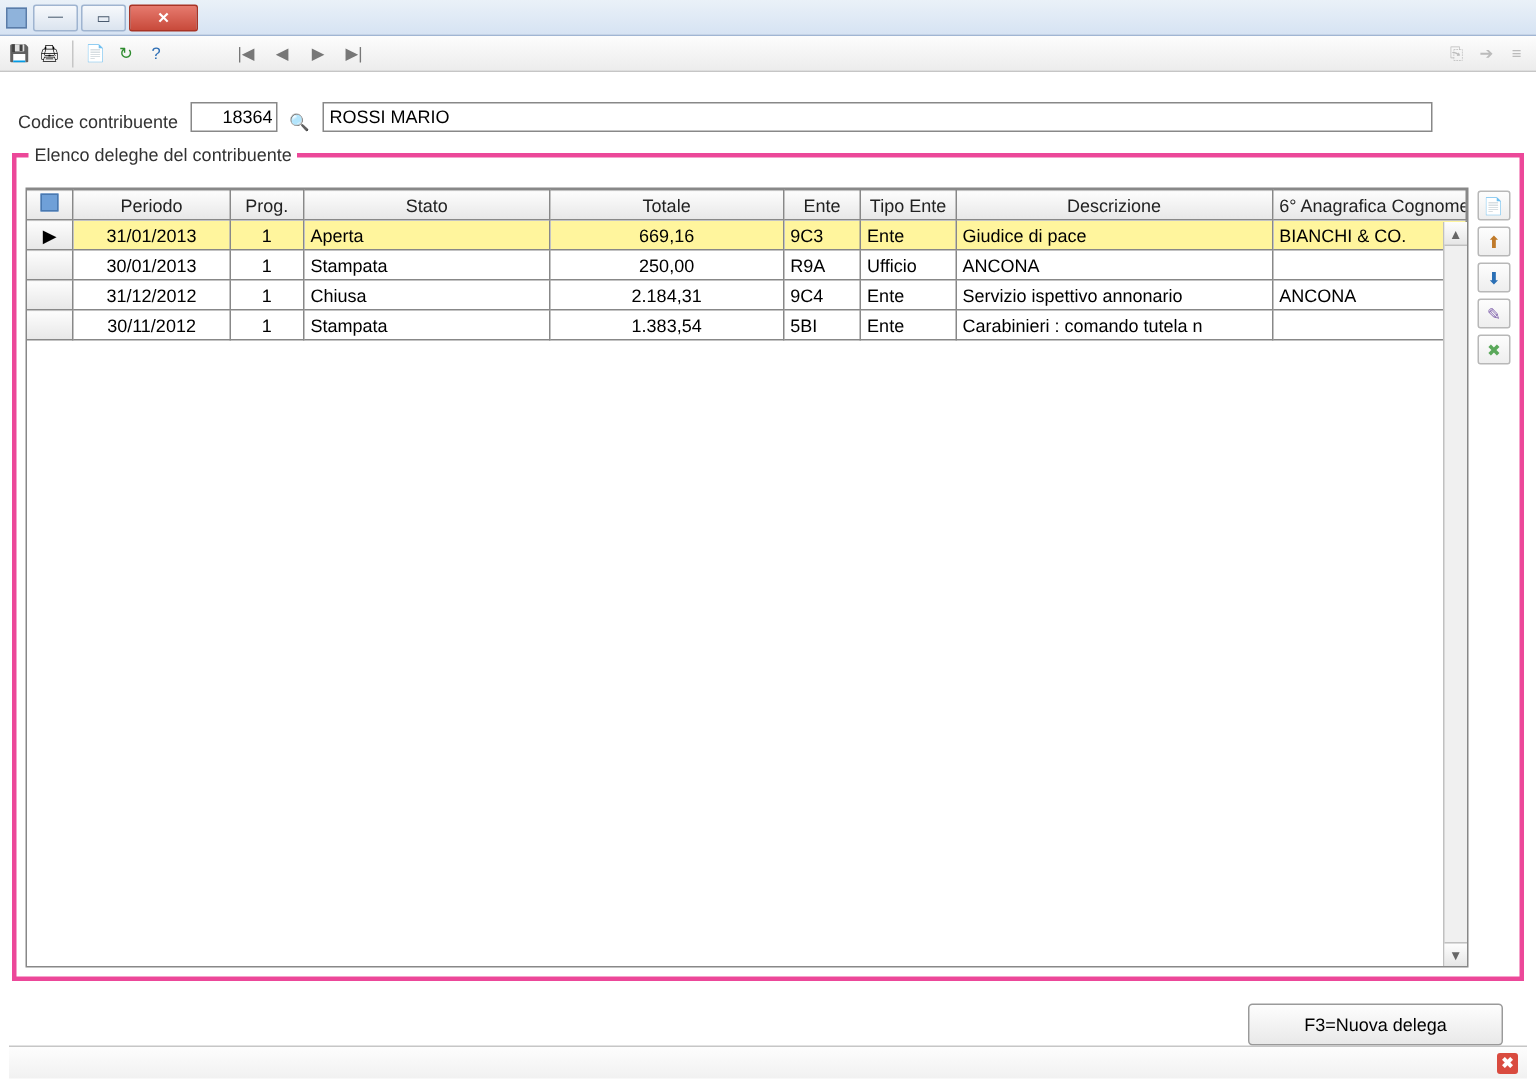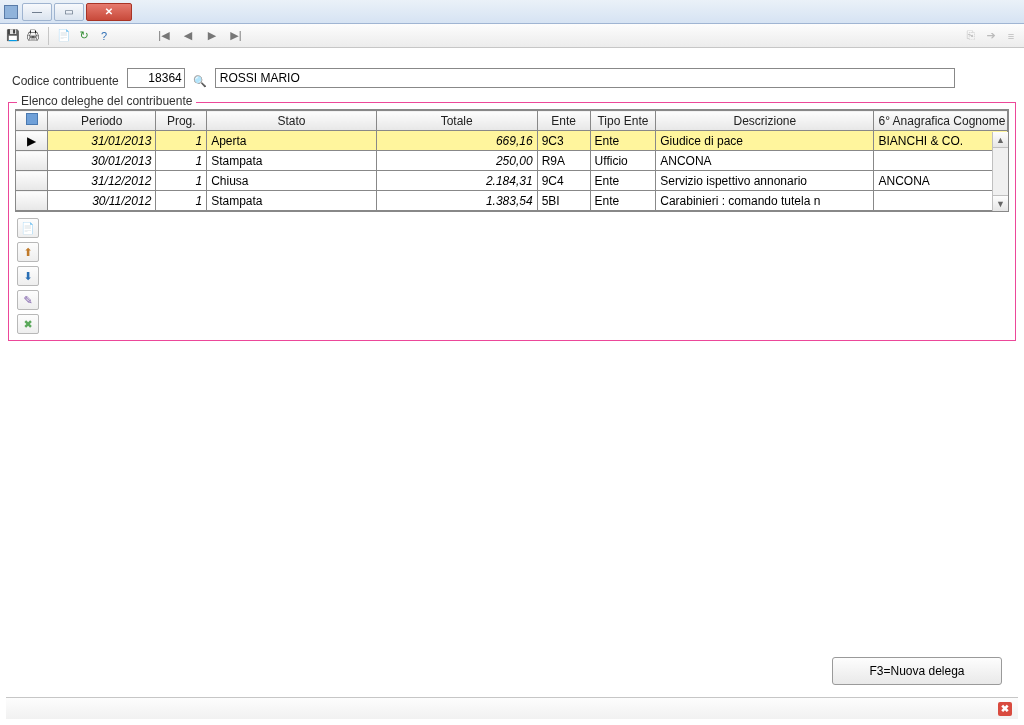--- a/index.html
+++ b/index.html
@@ -101,33 +101,32 @@
     flex:1;
     height:20px;
     border:1px solid #888;
     padding:0 4px;
     font-family:inherit;font-size:12px;
     max-width:740px;
   }
   
   .fieldset{
     position:relative;
-    border:1px solid #ec4899;
+    border:3px solid #ec4899;
     margin:0 2px;
-    padding:6px 6px 6px 6px;
+    padding:20px 6px 6px 6px;
   }
   .fieldset .legend{
     position:absolute;top:-9px;left:8px;
     background:#fff;padding:0 4px;
     color:#333;
   }
   .grid-area{
     display:flex;
     gap:4px;
-    flex-direction:column;
   }
   .grid-wrap{
     flex:1;
     border:1px solid #888;
     height:520px;
     overflow:hidden;
     position:relative;
     background:#fff;
   }
   table{
@@ -148,21 +147,21 @@
     font-weight:normal;
     text-align:center;
     color:#222;
   }
   th.rowhdr, td.rowhdr{
     width:30px;
     background:linear-gradient(#fdfdfd,#e7e7e7);
     text-align:center;
     border-left:none;
   }
-  td.num{text-align:right;font-style:italic;}
+  td.num{text-align:center;}
   tr.selected td{background:#fff59d;}
   tr.selected td.rowhdr{background:linear-gradient(#fdfdfd,#e7e7e7);}
   .col-hdr-icon{width:12px;height:12px;display:inline-block;background:#6fa0d8;border:1px solid #4a79b0;}
   .side-buttons{
     display:flex;flex-direction:column;gap:4px;
     padding:2px 0 0 2px;
   }
   .side-btn{
     width:22px;height:20px;
     border:1px solid #b8b8b8;
@@ -182,21 +181,21 @@
     height:16px;width:100%;
     display:flex;align-items:center;justify-content:center;
     font-size:9px;color:#666;
     background:linear-gradient(#fdfdfd,#e6e6e6);
     border-bottom:1px solid #c0c0c0;
   }
   .vscroll .arrow.bottom{border-bottom:none;border-top:1px solid #c0c0c0;}
   
   .footer{
     position:absolute;
-    right:16px;bottom:34px;
+    right:16px;bottom:22px;
   }
   .big-btn{
     width:170px;height:28px;
     border:1px solid #9a9a9a;
     background:linear-gradient(#fdfdfd,#e9e9e9);
     border-radius:3px;
     font-family:inherit;font-size:12px;
     cursor:pointer;
   }
   .status{

